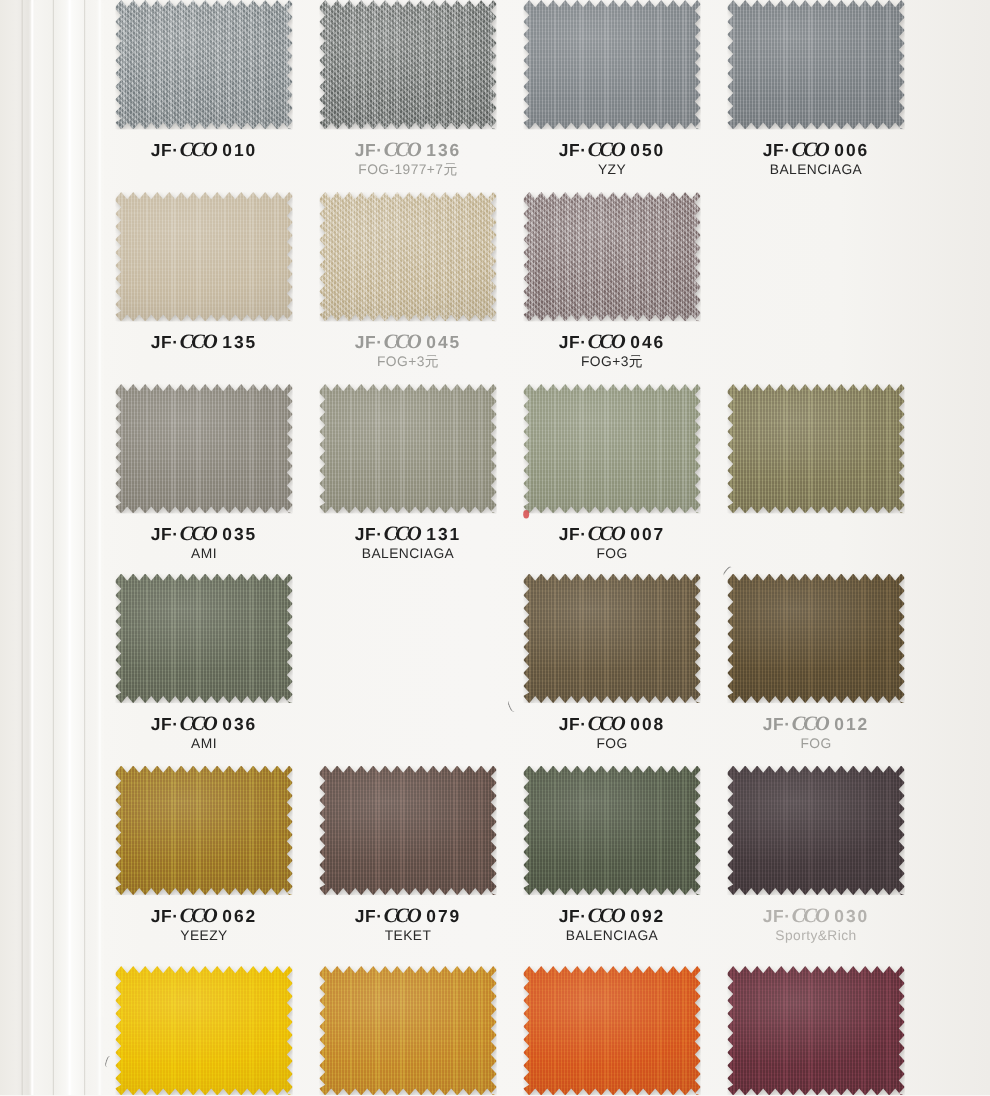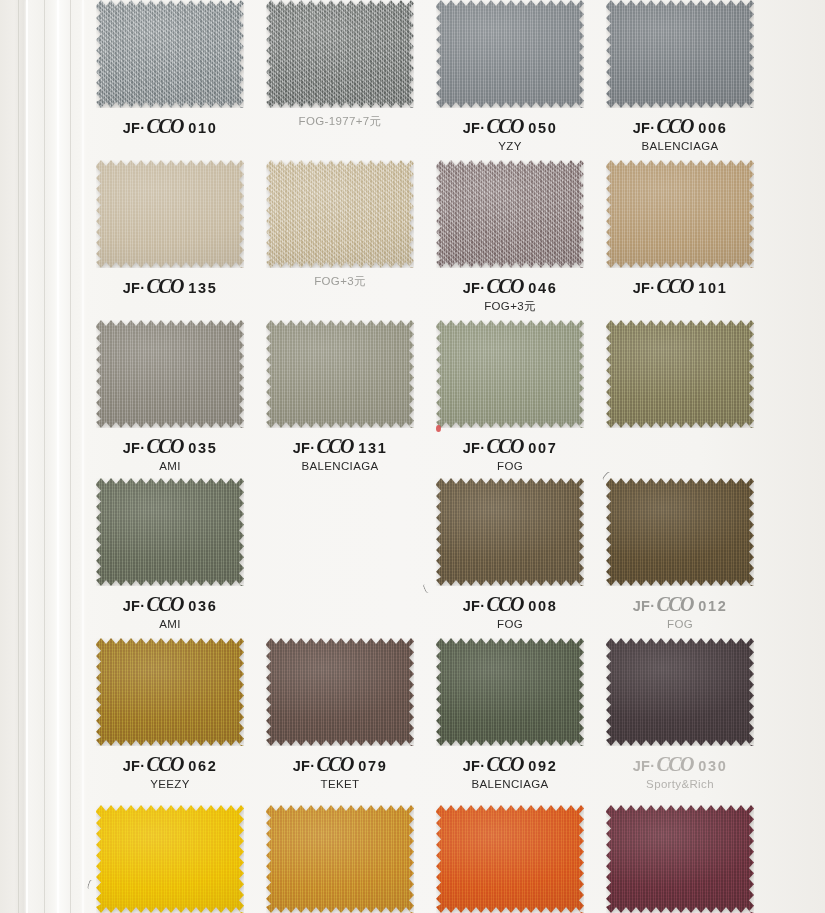--- a/index.html
+++ b/index.html
@@ -140,21 +140,21 @@
     font-weight: bold;
     color: #1c1c1c;
     letter-spacing: 0.4px;
   }
   .code .jf { font-weight: bold; margin-top: 25px; }
   .code .cco {
     font-family: "Liberation Serif", serif;
     font-style: italic;
     font-weight: bold;
     letter-spacing: -1.6px;
-    font-size: 20px;
+    font-size: 17px;
     padding: 0 1px;
   }
   .code .num { letter-spacing: 1.6px; font-weight: bold; }
   .brand {
     font-size: 11.5px;
     color: #2a2a2a;
     letter-spacing: 0.35px;
     margin-top: 1px;
   }
   .faded .code { color: #9a9a97; }
@@ -207,20 +207,21 @@
       <div class="cell" style="left: 255px; top: 0px;">
         <div class="swatch-wrap">
           <div class="swatch">
             <div class="swatch-inner" style="background: rgb(139, 142, 140);">
               <div class="tex melange"></div>
               <div class="sheen"></div>
             </div>
           </div>
         </div>
         <div class="labels faded">
+          <div class="code"><span class="jf">JF</span><span>·</span><span class="cco">CCO</span> <span class="num">136</span></div>
           <div class="brand">FOG-1977+7元</div>
         </div>
       </div>
       <div class="cell" style="left: 425px; top: 0px;">
         <div class="swatch-wrap">
           <div class="swatch">
             <div class="swatch-inner" style="background: rgb(141, 146, 150);">
               <div class="tex"></div>
               <div class="sheen"></div>
             </div>
@@ -261,48 +262,36 @@
       <div class="cell" style="left: 255px; top: 160px;">
         <div class="swatch-wrap">
           <div class="swatch">
             <div class="swatch-inner" style="background: rgb(207, 195, 169);">
               <div class="tex melange"></div>
               <div class="sheen"></div>
             </div>
           </div>
         </div>
         <div class="labels faded">
+          <div class="code"><span class="jf">JF</span><span>·</span><span class="cco">CCO</span> <span class="num">045</span></div>
           <div class="brand">FOG+3元</div>
         </div>
       </div>
       <div class="cell" style="left: 425px; top: 160px;">
         <div class="swatch-wrap">
           <div class="swatch">
             <div class="swatch-inner" style="background: rgb(155, 143, 143);">
               <div class="tex melange"></div>
               <div class="sheen"></div>
             </div>
           </div>
         </div>
         <div class="labels">
           <div class="code"><span class="jf">JF</span><span>·</span><span class="cco">CCO</span> <span class="num">046</span></div>
           <div class="brand">FOG+3元</div>
-        </div>
-      </div>
-      <div class="cell" style="left: 595px; top: 160px;">
-        <div class="swatch-wrap">
-          <div class="swatch">
-            <div class="swatch-inner" style="background: rgb(189, 165, 130);">
-              <div class="tex"></div>
-              <div class="sheen"></div>
-            </div>
-          </div>
-        </div>
-        <div class="labels">
-          <div class="code"><span class="jf">JF</span><span>·</span><span class="cco">CCO</span> <span class="num">101</span></div>
         </div>
       </div>
       <div class="cell" style="left: 85px; top: 320px;">
         <div class="swatch-wrap">
           <div class="swatch">
             <div class="swatch-inner" style="background: rgb(150, 146, 136);">
               <div class="tex"></div>
               <div class="sheen"></div>
             </div>
           </div>

